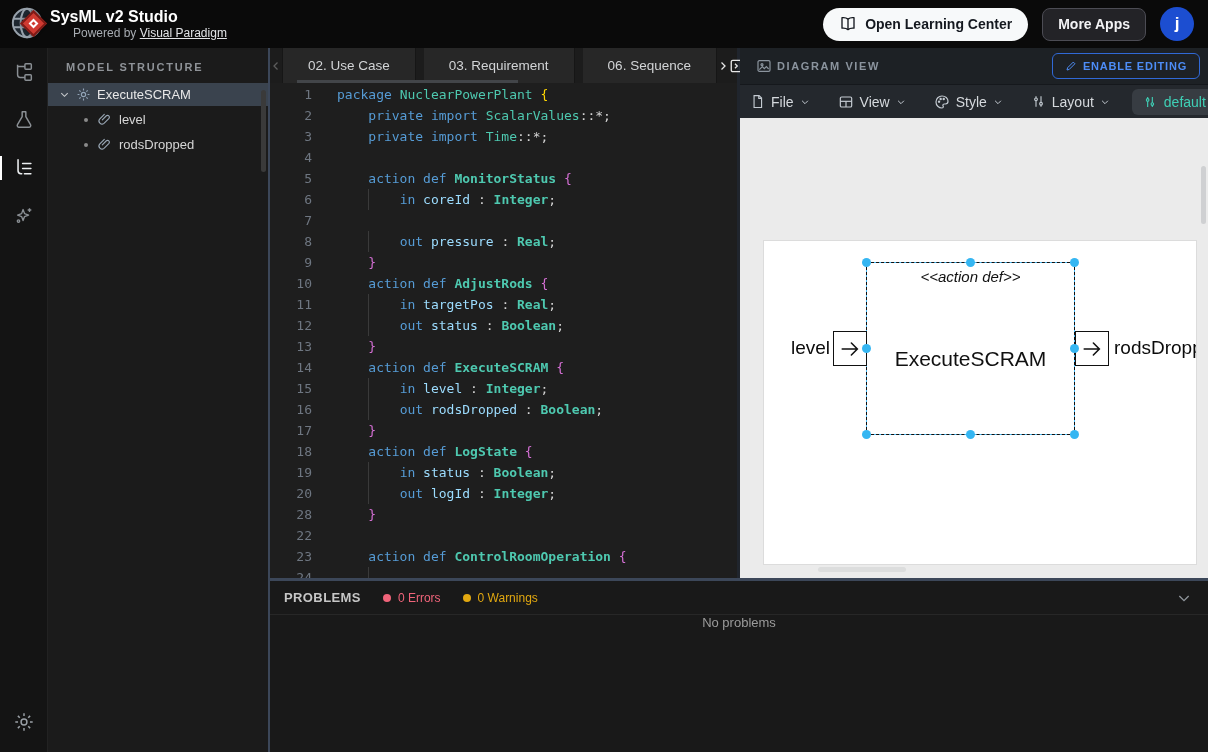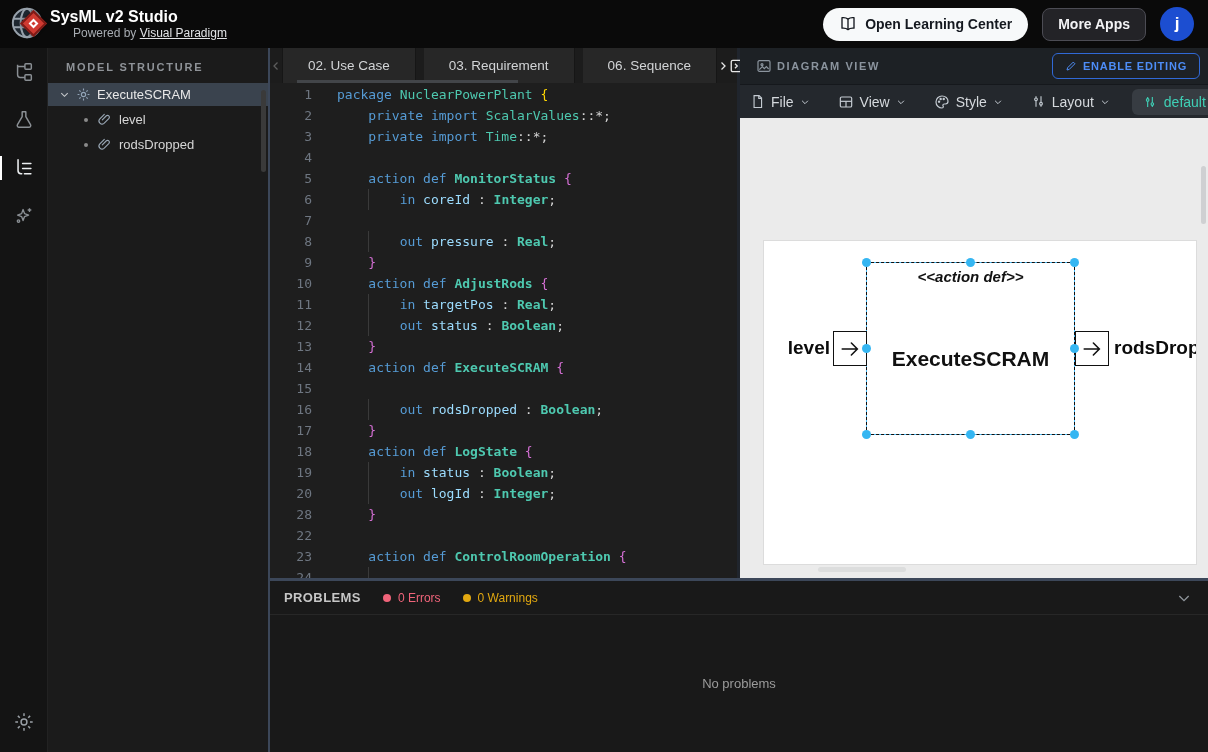--- a/index.html
+++ b/index.html
@@ -70,21 +70,21 @@
   .dv-spacer { flex:1; }
   .btn-enable { display:flex; align-items:center; gap:6px; height:26px; padding:0 12px; background:transparent; border:1px solid #3069d6; border-radius:6px; color:#4d8df7; font-family:inherit; font-size:11px; font-weight:bold; letter-spacing:.8px; cursor:pointer; }
   .dv-toolbar { height:34px; background:#24282d; border-top:1px solid #15181c; display:flex; align-items:center; padding:0 10px 0 4px; color:#d5d9dd; font-size:14px; }
   .tb-item { display:flex; align-items:center; gap:6px; padding:0 6px; cursor:pointer; }
   .tb-item + .tb-item { margin-left:16px; }
   .tb-item svg { color:#c3cad1; }
   .tb-chip { display:flex; align-items:center; gap:7px; height:26px; margin-left:16px; padding:0 11px; background:#373c42; border-radius:6px; color:#3fd0b6; font-size:14px; font-weight:500; cursor:pointer; }
   .chev { color:#9aa1a8; }
 
   .canvas { position:relative; height:460px; background:#ebebeb; overflow:hidden; }
-  .page { position:absolute; left:23px; top:122px; width:434px; height:325px; background:#fff; border:1px solid #dcdcdc; overflow:hidden;font-weight:bold; }
+  .page { position:absolute; left:23px; top:122px; width:434px; height:325px; background:#fff; border:1px solid #dcdcdc; overflow:hidden; }
   .node { position:absolute; left:102px; top:21px; width:209px; height:173px; background:#fff; border:1px solid #4dbbf5; }
   .node::after { content:""; position:absolute; inset:-1px; border:1px dashed #111; pointer-events:none; }
   .node-stereo { position:absolute; top:5px; left:0; right:0; text-align:center; font-size:15px; font-style:italic; color:#111; }
   .node-name { position:absolute; top:84px; left:0; right:0; text-align:center; font-size:21px; color:#111; }
   .handle { position:absolute; width:9px; height:9px; border-radius:50%; background:#35b6f2; z-index:3; }
   .h-tl{left:-5px;top:-5px}.h-tc{left:calc(50% - 4.5px);top:-5px}.h-tr{right:-5px;top:-5px}
   .h-ml{left:-5px;top:calc(50% - 4.5px)}.h-mr{right:-5px;top:calc(50% - 4.5px)}
   .h-bl{left:-5px;bottom:-5px}.h-bc{left:calc(50% - 4.5px);bottom:-5px}.h-br{right:-5px;bottom:-5px}
   .pin { position:absolute; width:34px; height:35px; background:#fff; border:1.6px solid #111; display:flex; align-items:center; justify-content:center; color:#111; }
   .pin-in  { left:69px;  top:90px; }
@@ -99,21 +99,21 @@
   
   .problems { position:absolute; left:270px; top:578px; width:938px; height:174px; background:#191919; border-top:3px solid #3c4759; }
   .pr-header { height:34px; display:flex; align-items:center; padding:0 16px 0 14px; border-bottom:1px solid #272727; }
   .pr-title { font-size:13px; font-weight:bold; color:#c6c6c6; letter-spacing:.4px; }
   .pr-group { display:flex; align-items:center; gap:7px; margin-left:22px; font-size:12px;justify-content:center; }
   .dot { width:8px; height:8px; border-radius:50%; }
   .pr-errors { color:#f0647a; } .dot-err { background:#f0647a; }
   .pr-warnings { color:#e2a810; } .dot-warn { background:#e2a810; }
   .pr-spacer { flex:1; }
   .pr-chevron { color:#8f959b; cursor:pointer; display:flex; }
-  .pr-body { height:137px; display:flex; align-items:center; justify-content:center; color:#9b9b9b; font-size:13px; }
+  .pr-body { height:137px; display:flex; justify-content:center; color:#9b9b9b; font-size:13px; }
 </style>
 </head>
 <body>
 
 <div class="app">
 
   <header class="topbar">
     <div class="brand">
       <div class="logo">
         <svg width="34" height="34" viewBox="0 0 24 24" fill="none" stroke="#97a1ab" stroke-width="1.4">
@@ -298,20 +298,21 @@
         <div class="cl">
           <span class="ln">13</span>
           <span class="lc"><span class="tk-sp">    </span><span class="tk-b2">}</span></span>
         </div>
         <div class="cl">
           <span class="ln">14</span>
           <span class="lc"><span class="tk-sp">    </span><span class="tk-kw">action def </span><span class="tk-tyb">ExecuteSCRAM </span><span class="tk-b2">{</span></span>
         </div>
         <div class="cl">
           <span class="ln">15</span>
+          <span class="lc"><span class="tk-sp">        </span><span class="tk-kw">in </span><span class="tk-vr">level</span><span class="tk-pu"> : </span><span class="tk-tyb">Integer</span><span class="tk-pu">;</span><span class="guide" style="left: 4ch;"></span></span>
         </div>
         <div class="cl">
           <span class="ln">16</span>
           <span class="lc"><span class="tk-sp">        </span><span class="tk-kw">out </span><span class="tk-vr">rodsDropped</span><span class="tk-pu"> : </span><span class="tk-tyb">Boolean</span><span class="tk-pu">;</span><span class="guide" style="left: 4ch;"></span></span>
         </div>
         <div class="cl">
           <span class="ln">17</span>
           <span class="lc"><span class="tk-sp">    </span><span class="tk-b2">}</span></span>
         </div>
         <div class="cl">

